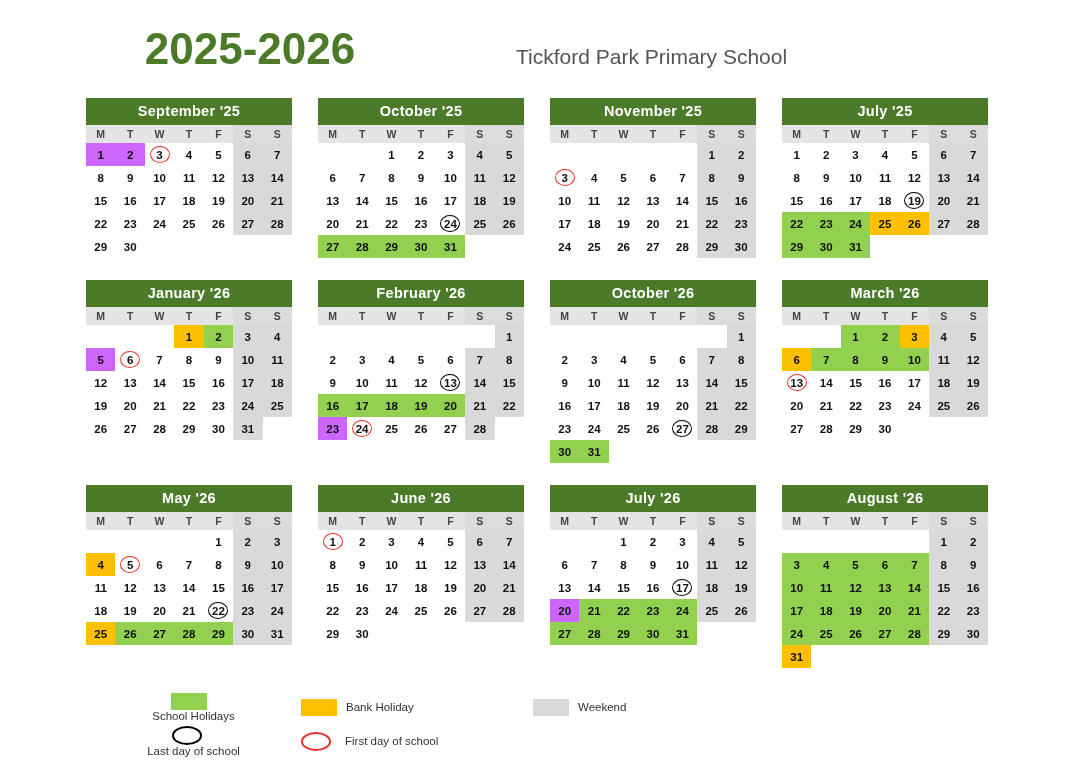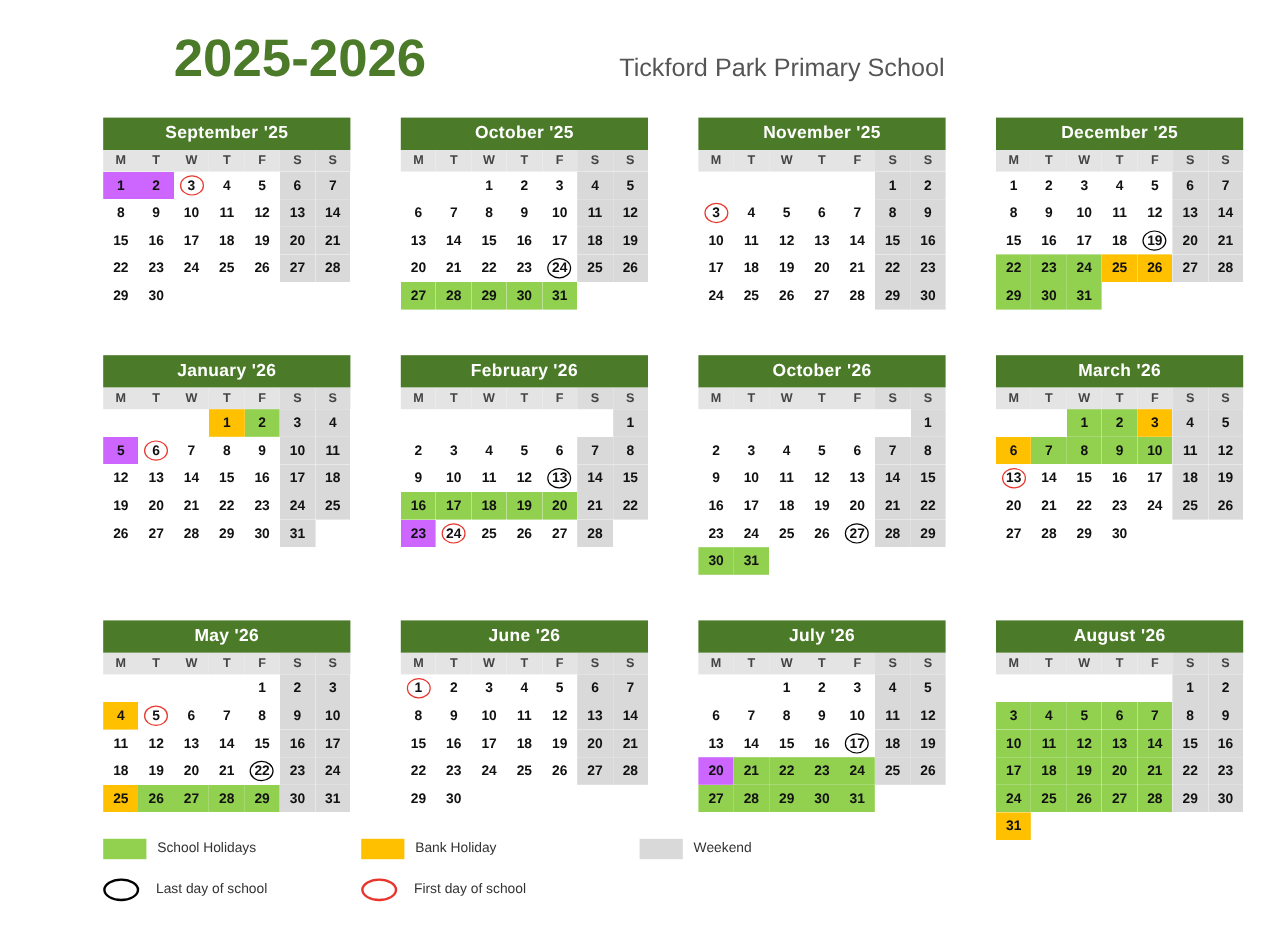--- a/index.html
+++ b/index.html
@@ -44,21 +44,20 @@
     position: absolute;
     left: 0;
     top: 98px;
     width: 1071px;
     display: grid;
     grid-template-columns: repeat(4, 232px);
     column-gap: 0px;
     row-gap: 0px;
     padding-left: 86px;
     box-sizing: border-box;
-    gap: 16px;
   }
   .month {
     width: 206px;
     margin-bottom: 22px;
   }
   .month-name {
     background: #4b7a28;
     color: #ffffff;
     font-size: 14.5px;
     font-weight: bold;
@@ -140,21 +139,21 @@
   .legend-item .ring-swatch {
     width: 30px;
     height: 19px;
     margin-right: 14px;
     border-radius: 50%;
     display: inline-block;
     box-sizing: border-box;
   }
   .ring-black { border: 2px solid #000000; }
   .ring-red   { border: 2px solid #e8342a; }
-  .li-1 { width: 215px; }
+  .li-1 { width: 215px; flex-direction: column; }
   .li-2 { width: 232px; }
   .li-3 { width: 232px; }
   .li-4 { width: 200px; }
 </style>
 </head>
 <body>
 
 <div class="page">
 
   <div class="header">
@@ -346,21 +345,21 @@
               <td class="">26</td>
               <td class="">27</td>
               <td class="">28</td>
               <td class="weekend">29</td>
               <td class="weekend">30</td>
             </tr>
           </tbody>
         </table>
       </div>
       <div class="month">
-        <div class="month-name">December '25</div>
+        <div class="month-name">July '25</div>
         <table class="cal">
           <thead>
             <tr>
               <th>M</th>
               <th>T</th>
               <th>W</th>
               <th>T</th>
               <th>F</th>
               <th class="we">S</th>
               <th class="we">S</th>

